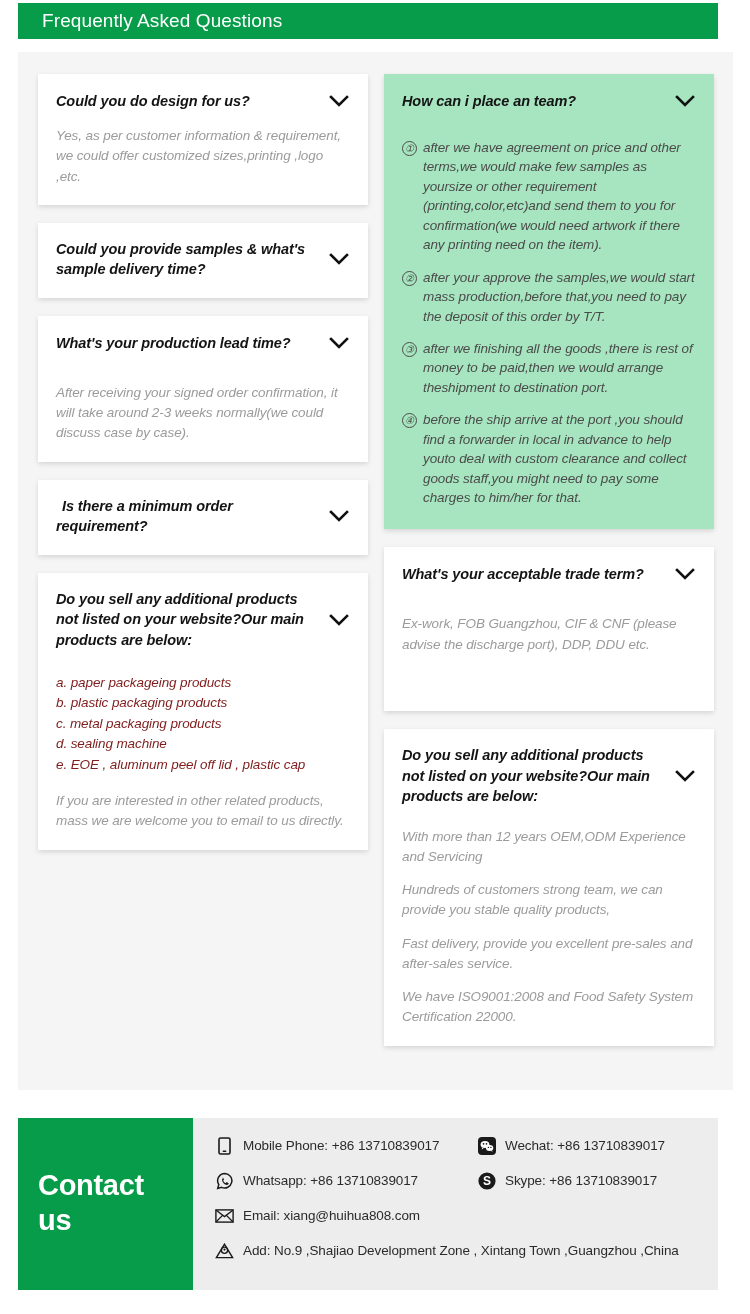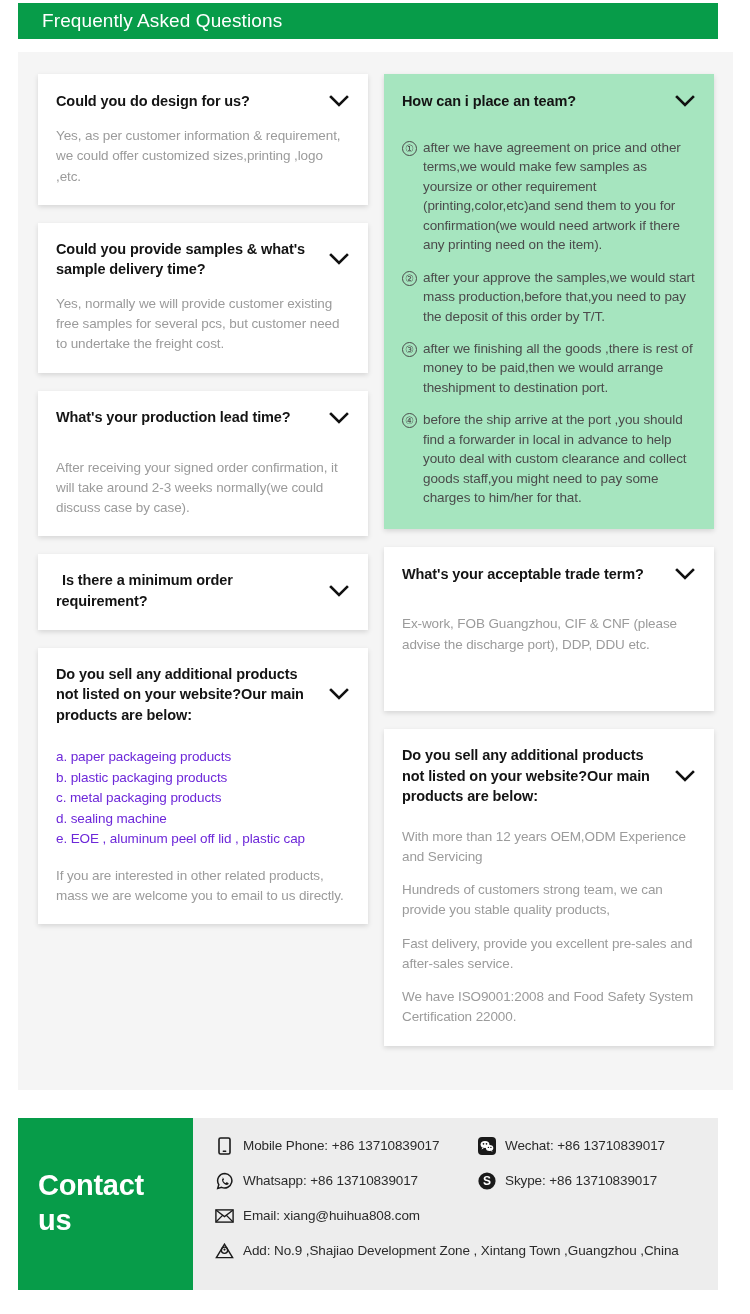--- a/index.html
+++ b/index.html
@@ -28,20 +28,21 @@
     letter-spacing: .1px;
     white-space: nowrap;
   }
 
   
   .faq-panel {
     position: absolute;
     left: 18px; top: 52px;
     width: 715px; height: 1038px;
     background: #f5f5f5;
+    font-style: italic;
   }
 
   .faq-col { position: absolute; top: 22px; }
   .faq-col.left  { left: 20px;  width: 330px; }
   .faq-col.right { left: 366px; width: 330px; }
 
   
   .card {
     background: #ffffff;
     box-shadow: 0 2px 5px rgba(0,0,0,0.13);
@@ -102,21 +103,21 @@
     font-size: 10px;
     line-height: 13px;
     text-align: center;
     margin-top: 3px;
     color: #4b4b4b;
   }
   .g-body { flex: 1 1 auto; }
 
   .prod-line {
     font-size: 13.5px;
-    color: #6d28d9;
+    color: #7f1d1d;
     line-height: 1.52;
     letter-spacing: -.1px;
   }
 
   
   .contact {
     position: absolute;
     left: 18px; top: 1118px;
     width: 700px; height: 172px;
     display: flex;
@@ -181,23 +182,20 @@
       </div>
 
       <div class="card">
         <div class="q-row">
           <div class="q-text">Could you provide samples &amp; what's sample delivery time?</div>
           <span class="chev">
             <svg width="20" height="12" viewBox="0 0 20 12">
                 <path d="M2 2 L10 10 L18 2" stroke="#111" stroke-width="2.6" fill="none" stroke-linecap="square"></path>
               </svg>
           </span>
-        </div>
-        <div class="a-block">
-          <div class="a-text">Yes, normally we will provide customer existing free samples for several pcs, but customer need to undertake the freight cost.</div>
         </div>
       </div>
 
       <div class="card">
         <div class="q-row">
           <div class="q-text">What's your production lead time?</div>
           <span class="chev">
             <svg width="20" height="12" viewBox="0 0 20 12">
                 <path d="M2 2 L10 10 L18 2" stroke="#111" stroke-width="2.6" fill="none" stroke-linecap="square"></path>
               </svg>

